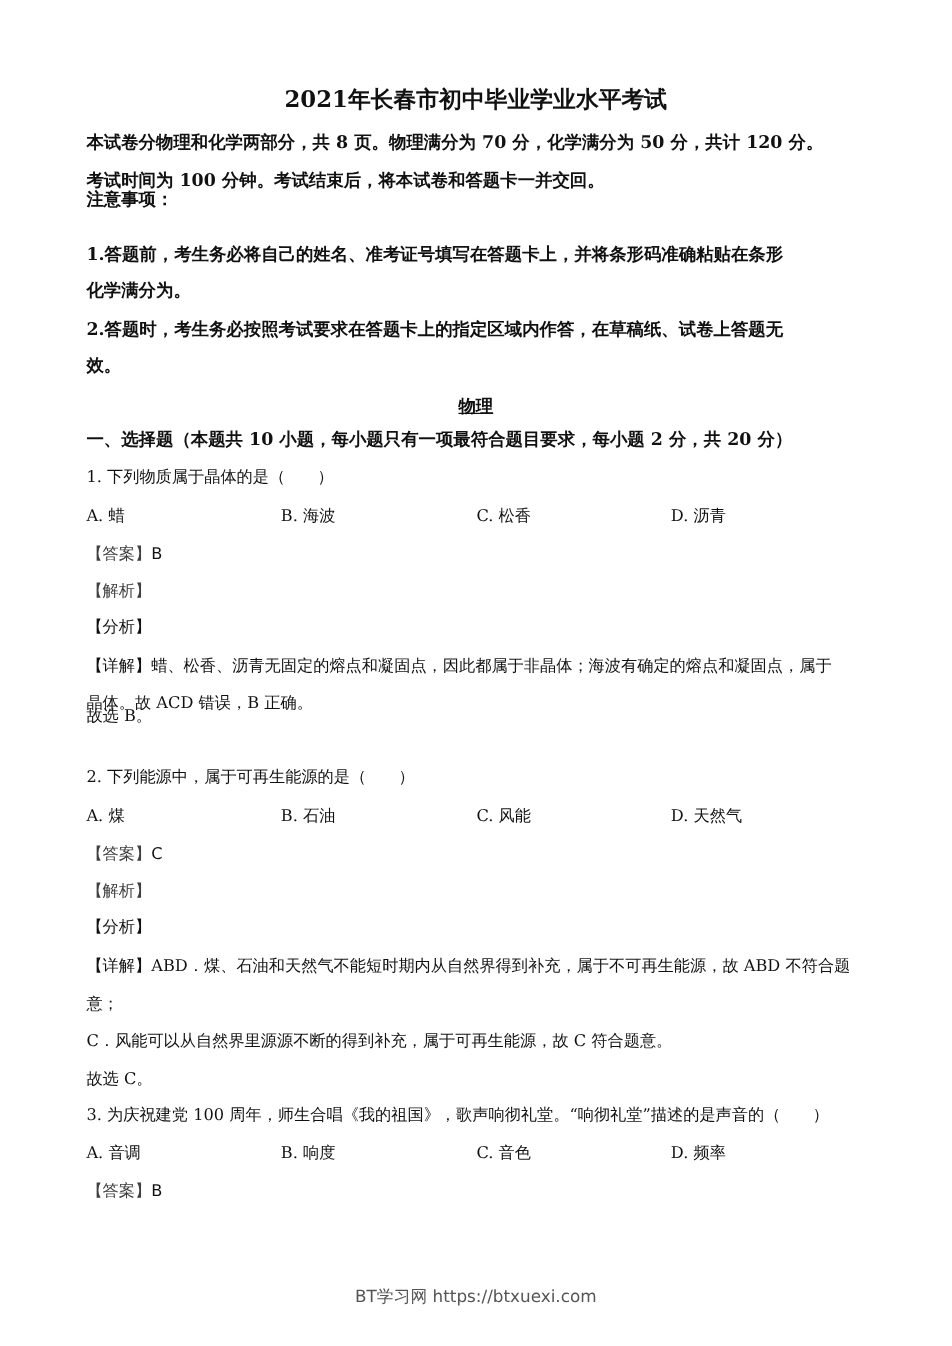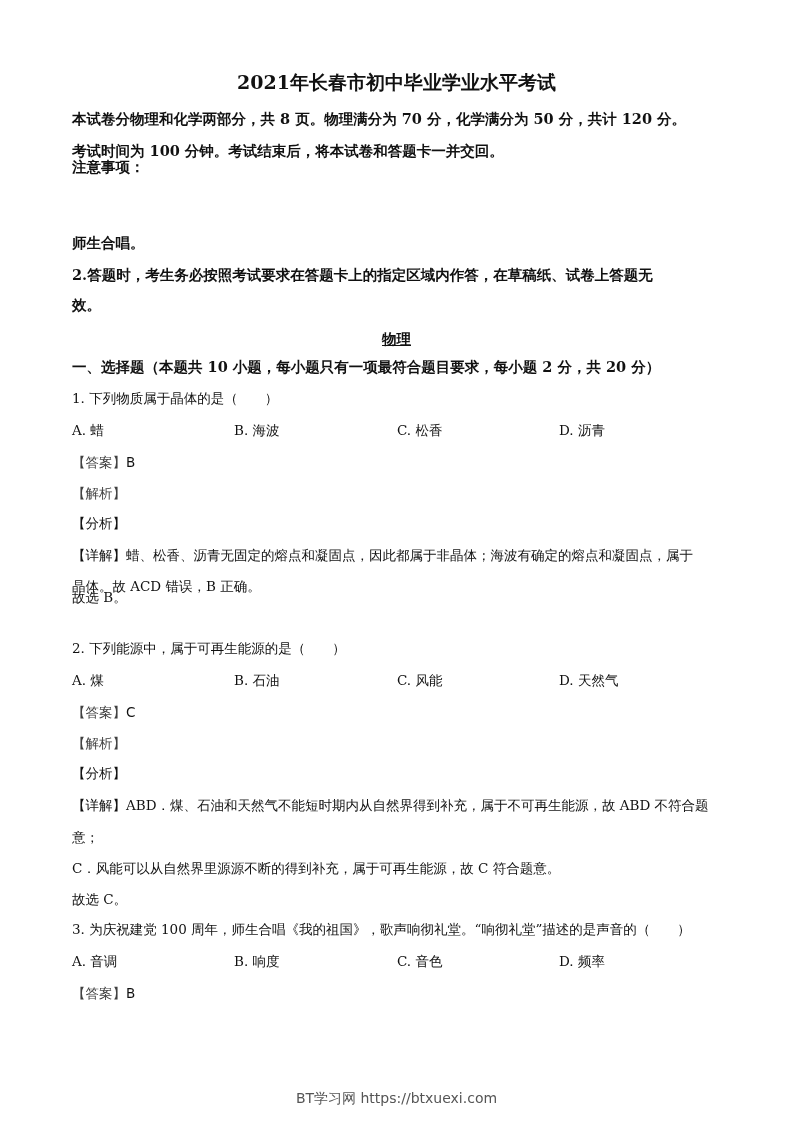--- a/index.html
+++ b/index.html
@@ -8,33 +8,34 @@
   .page { position: absolute; left: 0; top: 0; width: 793px; height: 1104px; }
   .line { position: absolute; left: 72px; white-space: nowrap; font-size: 13.5px; line-height: 18px; }
   .bold { font-weight: bold; font-size: 14.5px; }
   .title { position: absolute; top: 70px; left: 0; width: 793px; text-align: center;
            font-weight: bold; font-size: 19px; }
   .center { left: 0; width: 793px; text-align: center; text-decoration: underline; }
   .opt { position: absolute; white-space: nowrap; font-size: 13.5px; line-height: 18px; }
   .blue { color: #404040; }
   .sans { font-family: "DejaVu Sans", "Liberation Sans", sans-serif; }
   .footer { position: absolute; top: 1072px; left: 0; width: 793px; text-align: center;
-            font-family: "DejaVu Sans", "Liberation Sans", sans-serif; font-size: 14px; color: #555; margin-top: 18px; }
+            font-family: "DejaVu Sans", "Liberation Sans", sans-serif; font-size: 14px; color: #555; }
 </style>
 </head>
 <body>
 
 <div class="page">
 
   <div class="title">2021年长春市初中毕业学业水平考试</div>
 
   <div class="line bold" style="top:110px">本试卷分物理和化学两部分，共 8 页。物理满分为 70 分，化学满分为 50 分，共计 120 分。</div>
   <div class="line bold" style="top:142px">考试时间为 100 分钟。考试结束后，将本试卷和答题卡一并交回。</div>
   <div class="line bold" style="top:158px">注意事项：</div>
-  <div class="line bold" style="top:234px">师生合唱。</div>
+  <div class="line bold" style="top:204px">1.答题前，考生务必将自己的姓名、准考证号填写在答题卡上，并将条形码准确粘贴在条形</div>
+  <div class="line bold" style="top:234px">化学满分为。</div>
   <div class="line bold" style="top:266px">2.答题时，考生务必按照考试要求在答题卡上的指定区域内作答，在草稿纸、试卷上答题无</div>
   <div class="line bold" style="top:296px">效。</div>
 
   <div class="line bold center" style="top:330px">物理</div>
   <div class="line bold" style="top:358px">一、选择题（本题共 10 小题，每小题只有一项最符合题目要求，每小题 2 分，共 20 分）</div>
 
   <div class="line" style="top:389px">1. 下列物质属于晶体的是（　　）</div>
   <div class="opt" style="top:421px; left:72px">A. 蜡</div>
   <div class="opt" style="top:421px; left:234px">B. 海波</div>
   <div class="opt" style="top:421px; left:397px">C. 松香</div>

